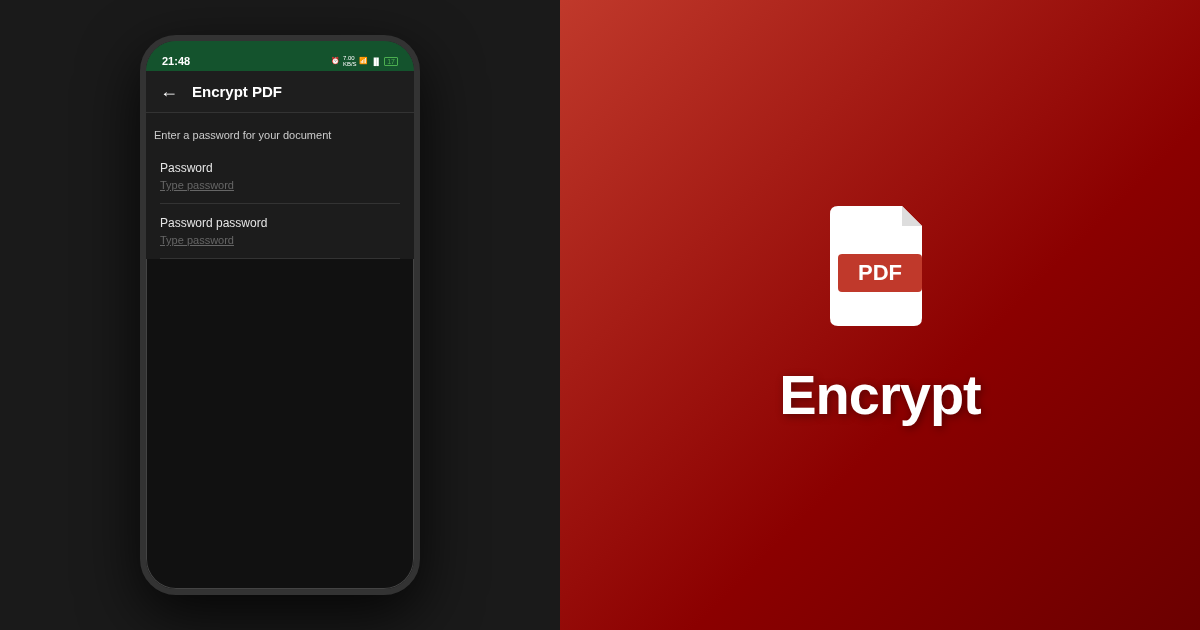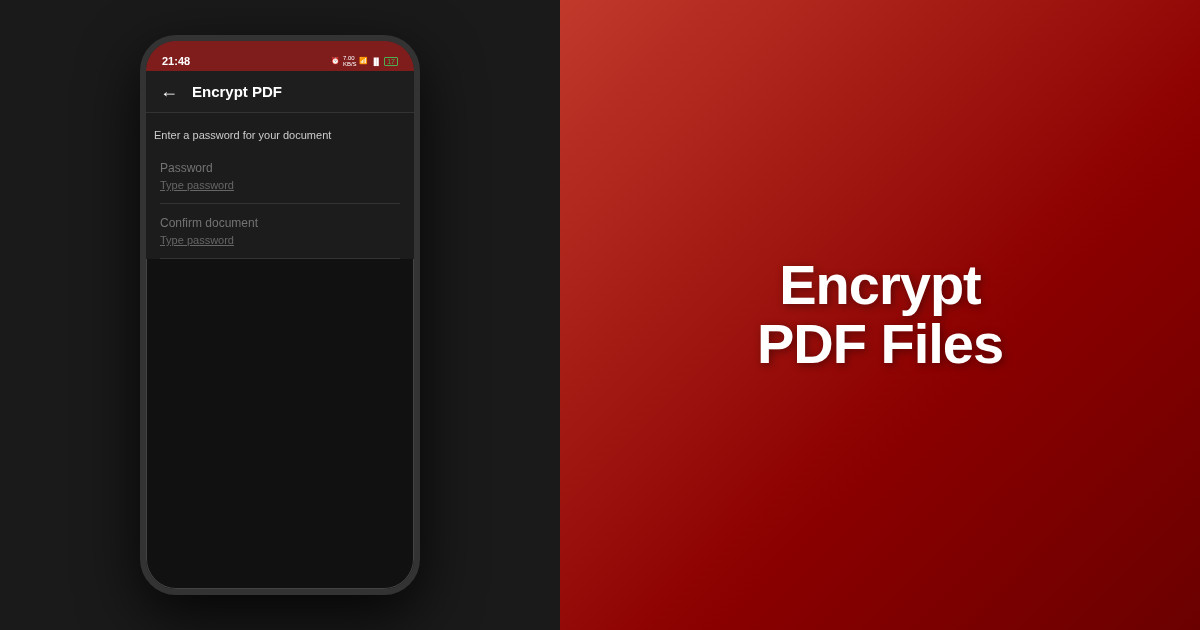--- a/index.html
+++ b/index.html
@@ -41,21 +41,21 @@
       height: 560px;
       background: #111;
       border-radius: 36px;
       border: 6px solid #333;
       position: relative;
       overflow: hidden;
       box-shadow: 0 20px 60px rgba(0,0,0,0.8), inset 0 0 0 1px #444;
     }
 
     .status-bar {
-      background: #7f1d1d;
+      background: #14532d;
       padding: 10px 16px 4px;
       display: flex;
       align-items: center;
       justify-content: space-between;
       position: relative;
     }
 
     .status-time {
       color: #fff;
       font-size: 11px;
@@ -121,21 +121,21 @@
     .form-section {
       padding: 0 14px;
     }
 
     .form-field {
       padding: 12px 0;
       border-bottom: 1px solid #333;
     }
 
     .field-label {
-      color: #737373;
+      color: #e5e5e5;
       font-size: 12px;
       font-weight: 500;
       margin-bottom: 4px;
     }
 
     .field-placeholder {
       color: #666;
       font-size: 11px;
       text-decoration: underline;
     }
@@ -196,28 +196,42 @@
       <p class="screen-description">Enter a password for your document</p>
 
       <div class="form-section">
 
         <div class="form-field">
           <div class="field-label">Password</div>
           <div class="field-placeholder">Type password</div>
         </div>
 
         <div class="form-field">
-          <div class="field-label">Confirm document</div>
+          <div class="field-label">Password password</div>
           <div class="field-placeholder">Type password</div>
         </div>
       </div>
     </div>
   </div>
 </div>
 
 <div class="right-section">
 
+  <div class="pdf-icon-container">
+    <div class="pdf-file-icon">
+      
+      <svg width="100" height="120" viewBox="0 0 100 120">
+
+        <path d="M8,0 L72,0 L92,20 L92,112 Q92,120 84,120 L8,120 Q0,120 0,112 L0,8 Q0,0 8,0 Z" fill="white"></path>
+
+        <path d="M72,0 L92,20 L72,20 Z" fill="#ddd"></path>
+
+        <rect x="8" y="48" width="84" height="38" rx="4" fill="#c0392b"></rect>
+
+        <text x="50" y="74" text-anchor="middle" fill="white" font-size="22" font-weight="900" font-family="Arial, sans-serif">PDF</text>
+      </svg>
+    </div>
+  </div>
 
   <div class="encrypt-text">
     <span>Encrypt</span>
-    <span>PDF Files</span>
   </div>
 </div>
 
 </body></html>

